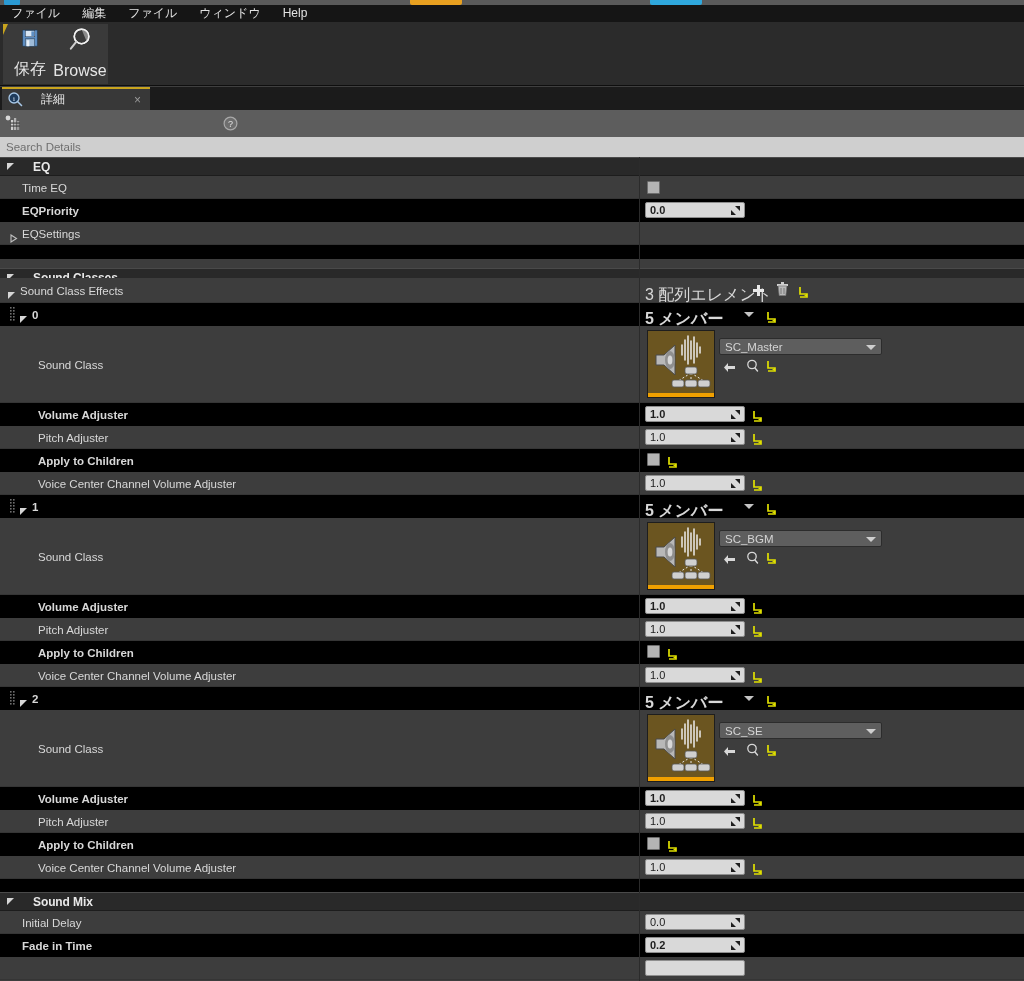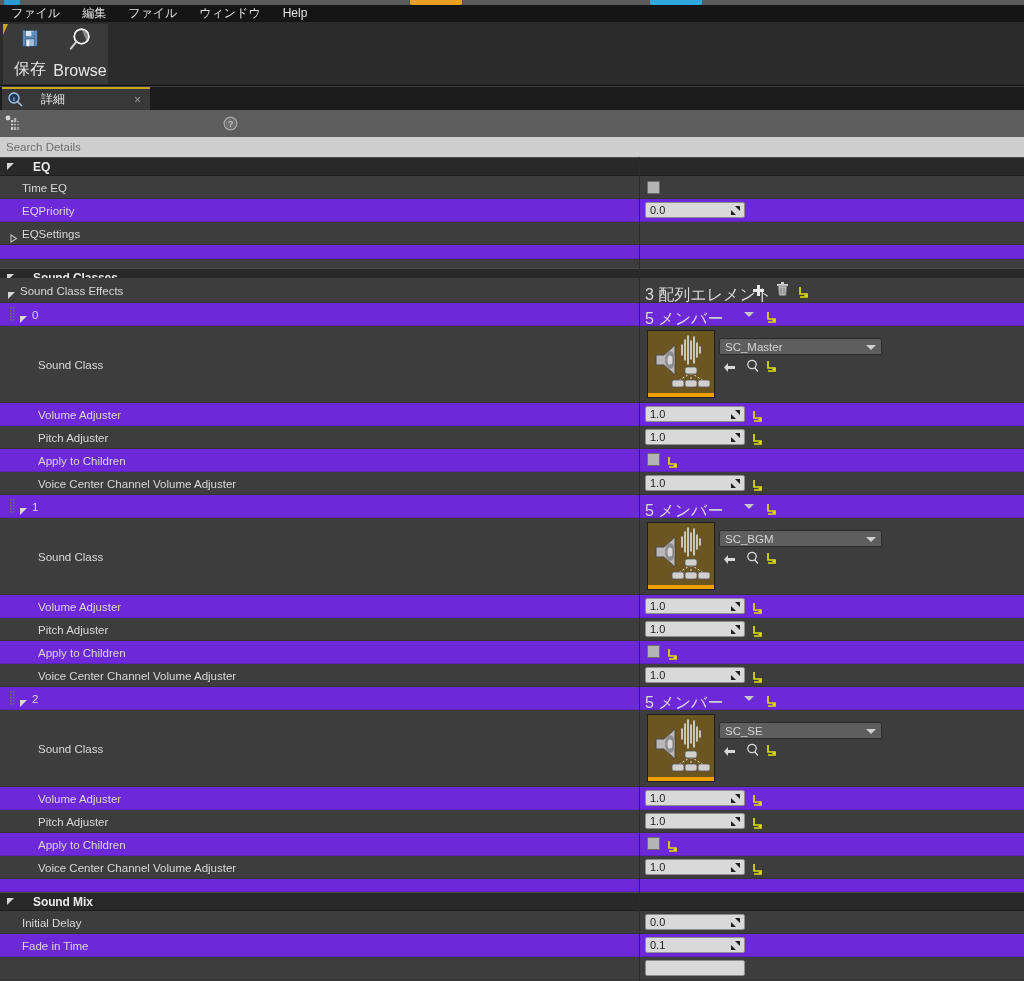--- a/index.html
+++ b/index.html
@@ -120,21 +120,21 @@
   .catheader .cattext {
     color: #e9e9e9; font-size: 12px; font-weight: bold; margin-left: 18px;
     letter-spacing: -0.1px;
   }
 
   .row {
     position: relative; height: 23px; width: 1024px;
     display: flex; align-items: center;
   }
   .row.alt  { background: #3d3d3d; }
-  .row.alt2 { background: #6d28d9; }
+  .row.alt2 { background: #000000; font-weight: bold; }
   .rowlabel {
     color: #d8d8d8; font-size: 11.5px; white-space: nowrap;
     position: absolute;
   }
   .rowsep {
     position: absolute; left: 0; bottom: 0; width: 1024px; height: 1px;
     background: rgba(0,0,0,0.13);
   }
 
   
@@ -728,21 +728,21 @@
           <svg class="spin" viewBox="0 0 11 11">
             <path d="M10 1 L10 6 L5 1 Z" fill="#1d1d1d"></path>
             <path d="M1 10 L1 5 L6 10 Z" fill="#1d1d1d"></path>
           </svg>
         </div>
       </div>
       <div class="row alt2" style="position: absolute; top: 777px; height: 23px;">
         <div class="rowsep"></div>
         <span class="rowlabel" style="left: 22px; top: 50%; transform: translateY(-50%);">Fade in Time</span>
         <div class="numfield" style="left: 645px; top: 3px;">
-          <span>0.1</span>
+          <span>0.2</span>
           <svg class="spin" viewBox="0 0 11 11">
             <path d="M10 1 L10 6 L5 1 Z" fill="#1d1d1d"></path>
             <path d="M1 10 L1 5 L6 10 Z" fill="#1d1d1d"></path>
           </svg>
         </div>
       </div>
       <div class="row alt" style="position: absolute; top: 800px; height: 23px;">
         <div class="rowsep"></div>
         <div class="numfield" style="left: 645px; top: 3px;"></div>
       </div>

